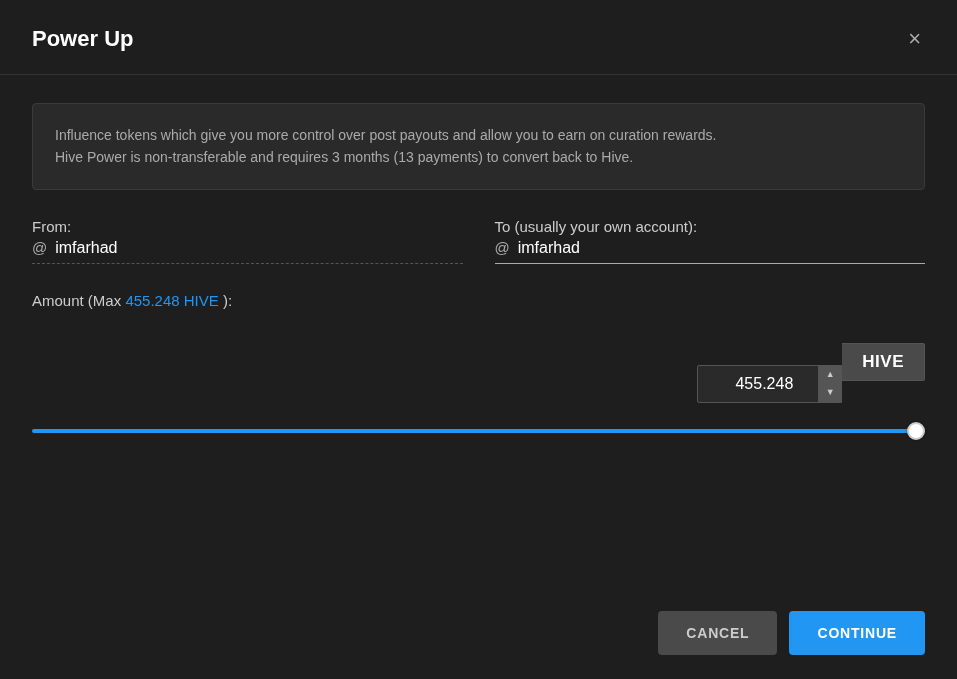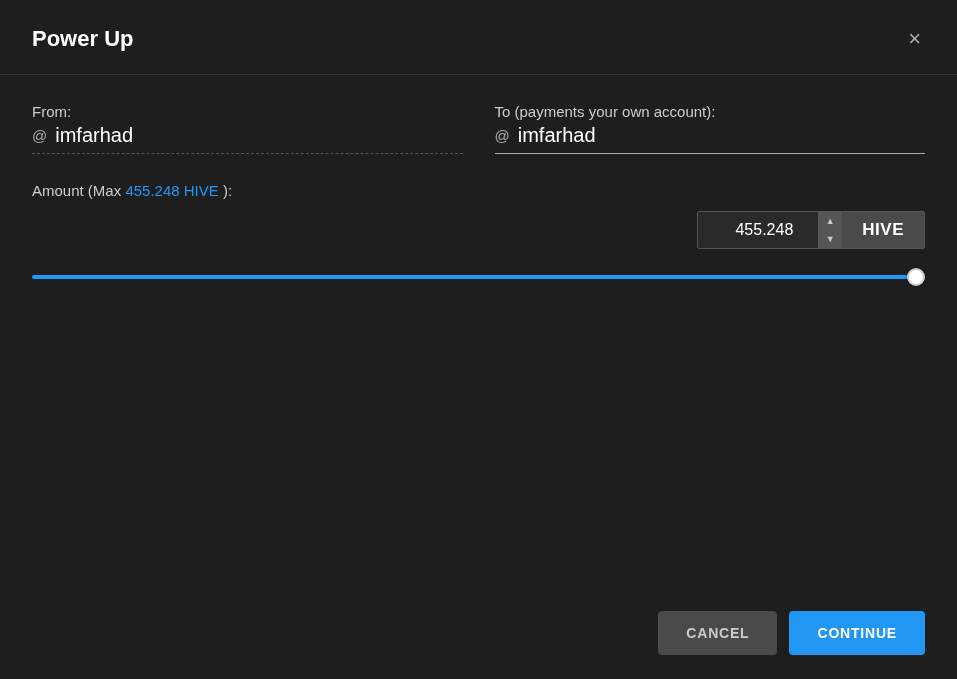--- a/index.html
+++ b/index.html
@@ -97,21 +97,21 @@
       border-bottom: 1px solid #aaa;
     }
 
     .at-symbol {
       color: #aaa;
       font-size: 15px;
     }
 
     .account-name {
       color: #ffffff;
-      font-size: 20px;
+      font-size: 16px;
       background: none;
       border: none;
       outline: none;
       font-family: Arial, sans-serif;
       width: 100%;
     }
 
     .amount-section {
       display: flex;
       flex-direction: column;
@@ -136,20 +136,21 @@
       gap: 0;
     }
 
     .amount-input-wrap {
       display: flex;
       align-items: center;
       border: 1px solid #555;
       background: #2a2a2a;
       border-radius: 2px 0 0 2px;
       overflow: hidden;
+      margin-top: 44px;
     }
 
     .amount-input {
       background: transparent;
       border: none;
       outline: none;
       color: #ffffff;
       font-size: 16px;
       padding: 8px 10px;
       width: 120px;
@@ -266,31 +267,35 @@
 
 <div class="dialog">
 
   <div class="dialog-header">
     <span class="dialog-title">Power Up</span>
     <button class="close-btn">×</button>
   </div>
 
   <div class="dialog-body">
 
+    <div class="info-box">
+      <div>Influence tokens which give you more control over post payouts and allow you to earn on curation rewards.</div>
+      <div>Hive Power is non-transferable and requires 3 months (13 payments) to convert back to Hive.</div>
+    </div>
 
     <div class="from-to-row">
       <div class="from-section">
         <span class="field-label">From:</span>
         <div class="account-input-wrap">
           <span class="at-symbol">@</span>
           <input class="account-name" type="text" value="imfarhad" readonly="" style="">
         </div>
       </div>
       <div class="to-section">
-        <span class="field-label">To (payments your own account):</span>
+        <span class="field-label">To (usually your own account):</span>
         <div class="account-input-wrap">
           <span class="at-symbol">@</span>
           <input class="account-name" type="text" value="imfarhad" style="">
         </div>
       </div>
     </div>
 
     <div class="amount-section">
       <div class="amount-label">
         <span>Amount (Max </span><span class="amount-max">455.248 HIVE</span><span> ):</span>

